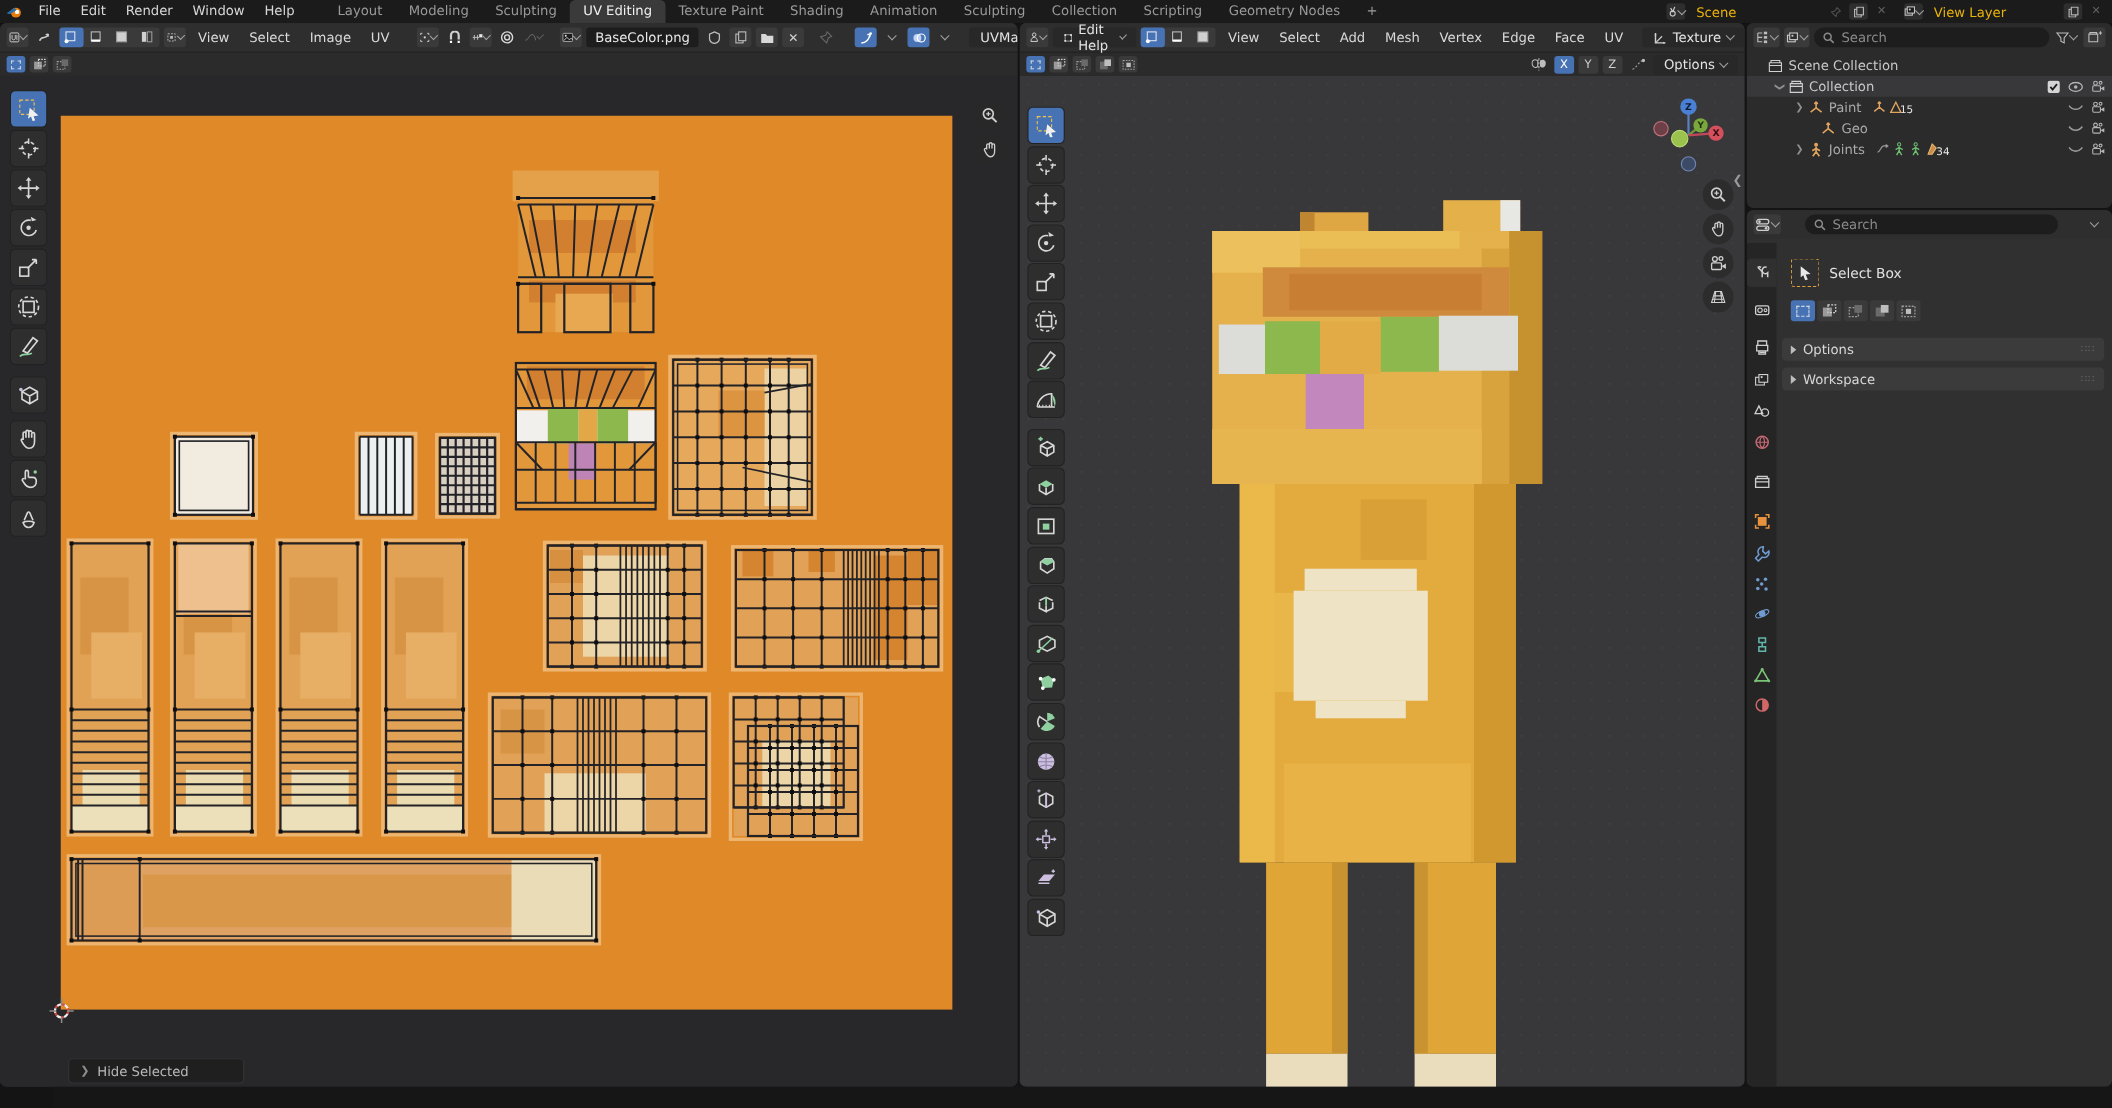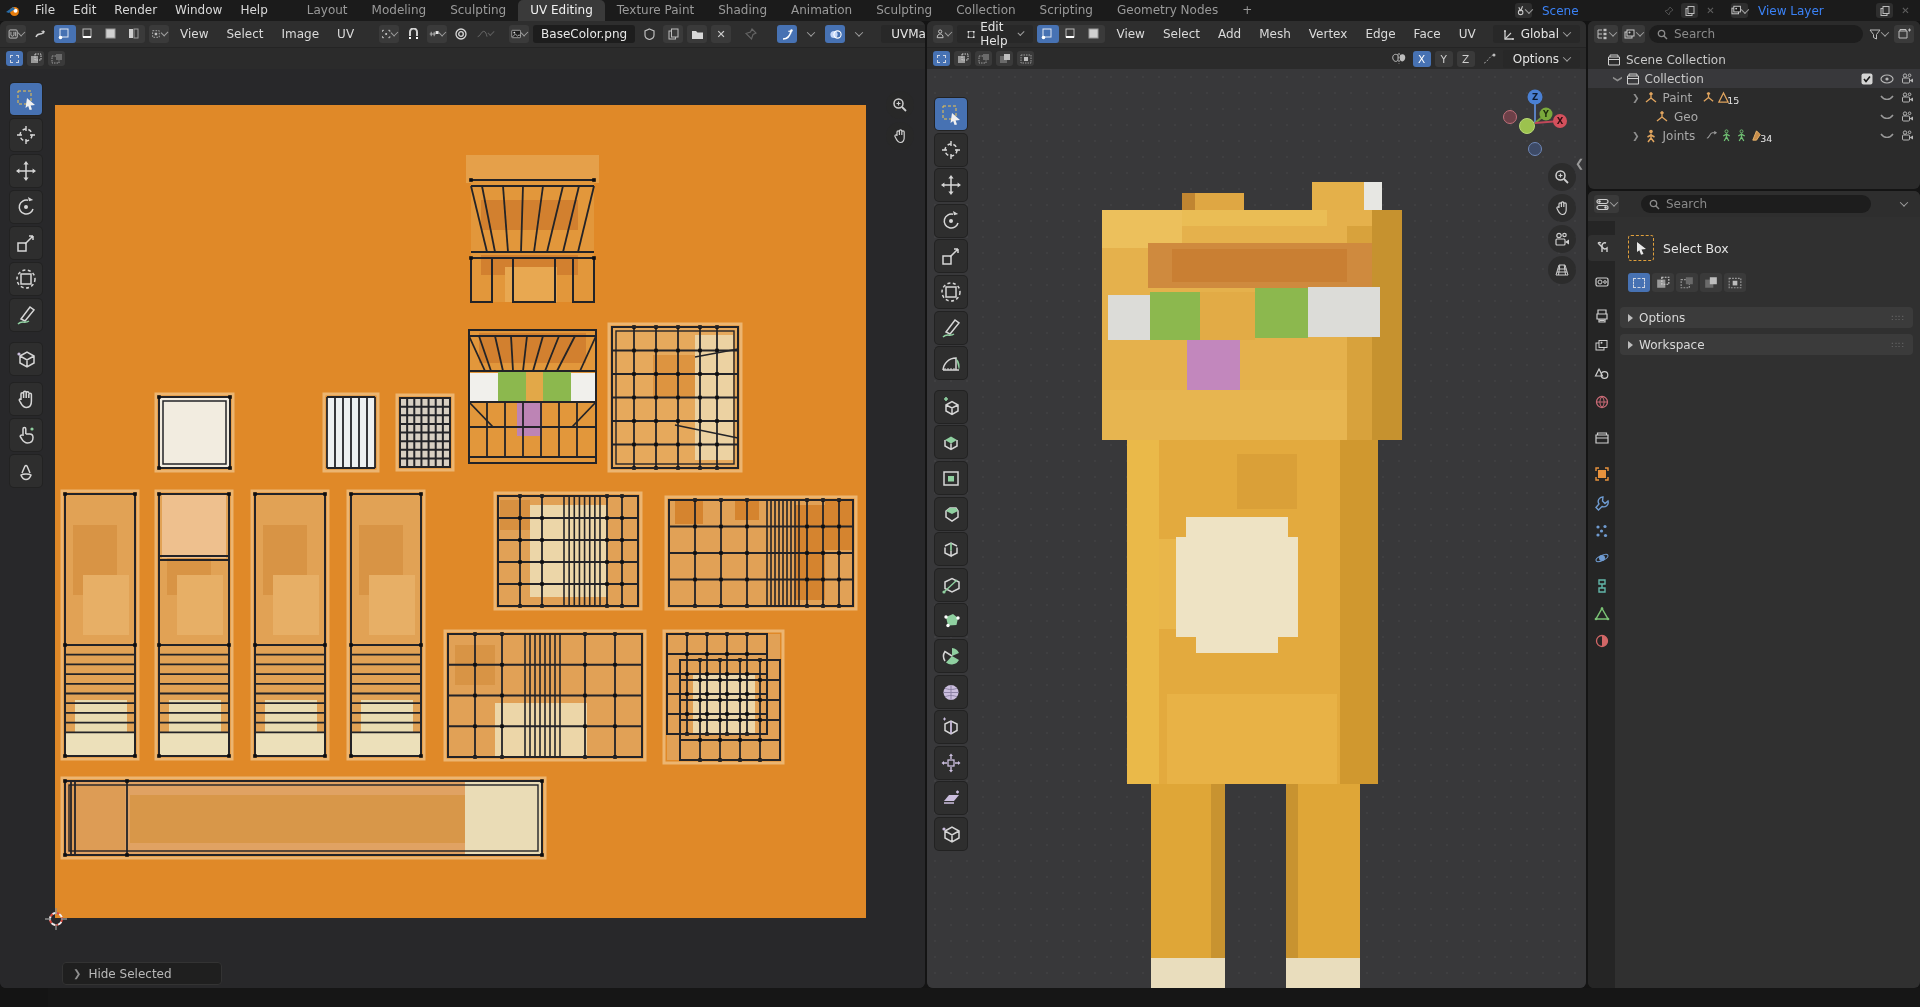--- a/index.html
+++ b/index.html
@@ -8,21 +8,21 @@
   .abs { position:absolute; }
   
   #topbar { position:absolute; left:0; top:0; width:1920px; height:21px; background:#1b1b1b;
     display:flex; align-items:center; }
   .menu-item { padding:0 9px; font-size:12px; color:#d8d8d8; line-height:21px; cursor:default; }
   #logo { width:26px; height:21px; display:flex; align-items:center; justify-content:center; }
   .ws-tabs { display:flex; height:21px; margin-left:18px; }
   .ws-tab { padding:0 12px; line-height:21px; font-size:12px; color:#9a9a9a; border-radius:5px 5px 0 0; }
   .ws-tab.active { background:#3a3a3a; color:#f0f0f0; }
   #topbar-right { margin-left:auto; display:flex; align-items:center; gap:4px; padding-right:6px; }
-  .tb-id-label { font-size:12px; color:#3b82f6; padding:0 6px; min-width:120px; }
+  .tb-id-label { font-size:12px; color:#eab308; padding:0 6px; min-width:120px; }
   .mini-btn { width:17px; height:15px; background:#2e2e2e; border-radius:3px; display:flex;
     align-items:center; justify-content:center; color:#b5b5b5; font-size:10px; }
   .mini-btn.dim { opacity:.45; background:transparent; }
   
   .editor { position:absolute; background:#2a2a2c; border-radius:6px; overflow:hidden; }
   .ed-header { height:26px; background:#2e2e2e; display:flex; align-items:center; gap:4px; padding:0 6px; }
   .ed-toolrow { height:22px; background:#2b2b2b; display:flex; align-items:center; padding:0 6px; gap:4px; border-top:1px solid #242424; }
   .hd-menu { padding:0 7px; font-size:12px; color:#dadada; }
   .hd-btn { height:18px; min-width:20px; padding:0 2px; background:#3a3a3a; border-radius:3px;
     display:flex; align-items:center; justify-content:center; gap:1px; }
@@ -926,21 +926,21 @@
     <span class="hd-menu">Vertex</span>
     <span class="hd-menu">Edge</span>
     <span class="hd-menu">Face</span>
     <span class="hd-menu">UV</span>
     <span class="pill" style="margin-left:6px">
       <svg width="13" height="13" viewBox="0 0 13 13">
           <path d="M2 11 L11 11 L2 11 L2 2" stroke="#cfcfcf" stroke-width="1.3" fill="none"></path>
           <path d="M2 2 l-1 2 h2 Z M11 11 l-2 -1 v2 Z" fill="#cfcfcf"></path>
           <path d="M2 11 L8 5" stroke="#cfcfcf" stroke-width="1.1"></path>
         </svg>
-      <span>Global</span>
+      <span>Texture</span>
       <span class="chev"></span>
       </span>
 
   </div>
   <div class="ed-toolrow">
     <span class="mode-pill active">
         <span class="sq"></span>
       </span>
     <span class="mode-pill">
         <svg width="12" height="11" viewBox="0 0 12 11">

